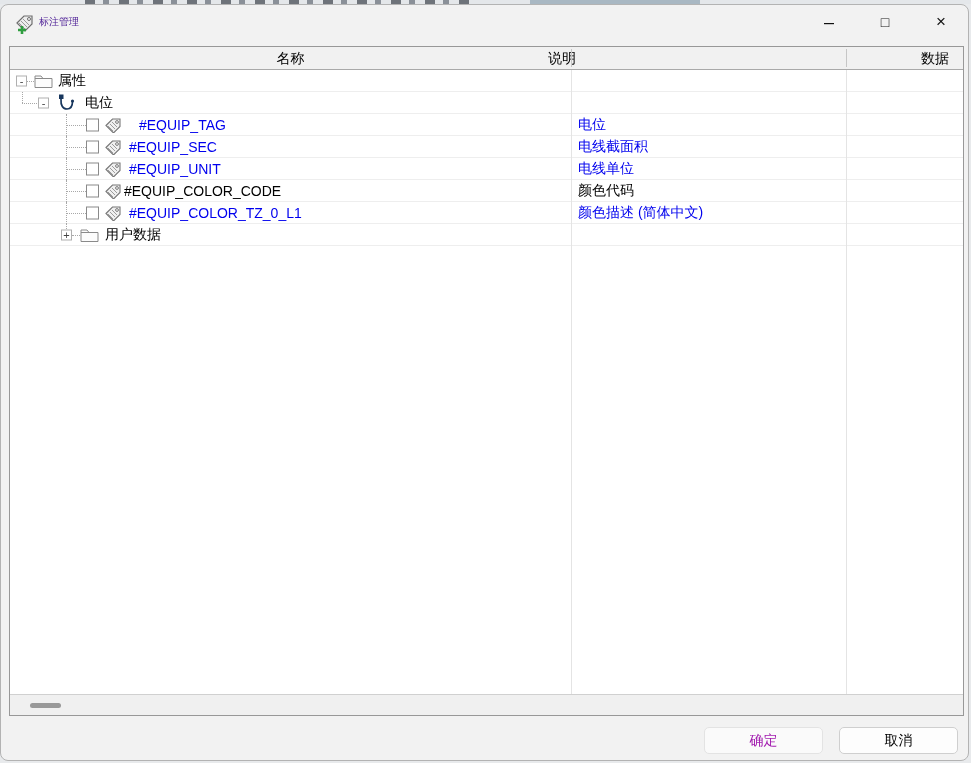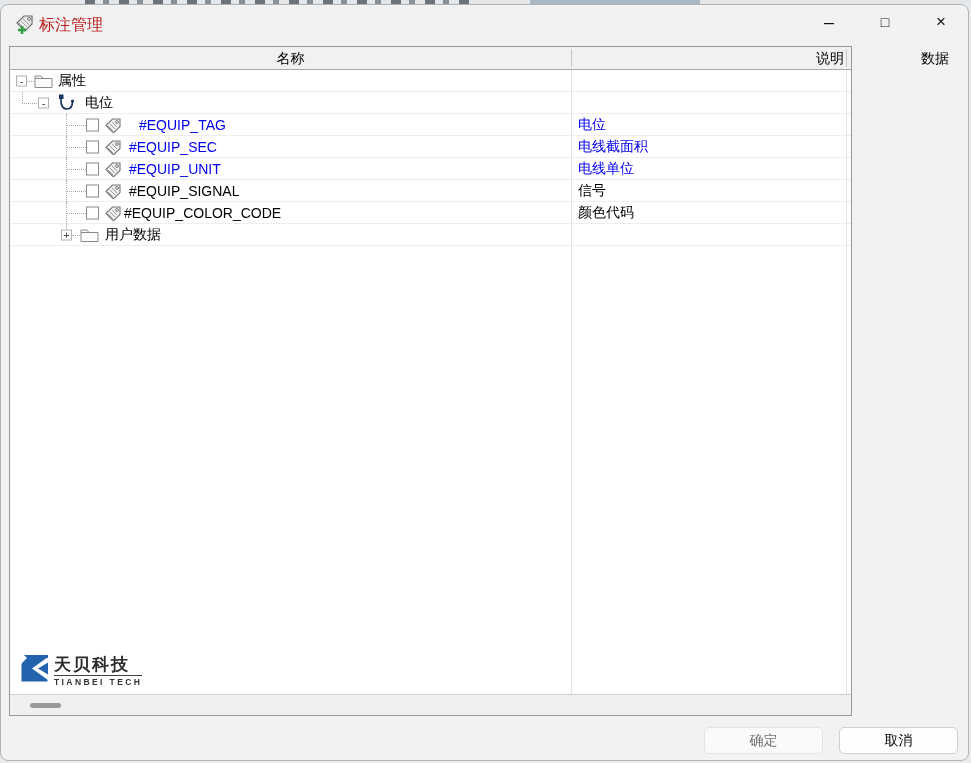--- a/index.html
+++ b/index.html
@@ -16,34 +16,34 @@
   .sliver .frag2{position:absolute;left:530px;top:0;width:170px;height:4px;background:#a9b8c3;}
 
   
   .dialog{position:absolute;left:0;top:4px;width:969px;height:757px;
     background:#f2f2f2;border:1px solid #b3b3b3;box-sizing:border-box;
     border-radius:8px;overflow:hidden;}
 
   
   .titlebar{position:absolute;left:0;top:0;width:100%;height:37px;}
   .titlebar .appicon{position:absolute;left:13px;top:8px;}
-  .titlebar .title{position:absolute;left:38px;top:10px;font-size:16px;color:#b91c1c;}
+  .titlebar .title{position:absolute;left:38px;top:10px;font-size:10px;color:#4c1d95;}
   .winbtn{position:absolute;top:0;width:46px;height:34px;display:flex;align-items:center;justify-content:center;
     font-size:16px;color:#111;cursor:default;}
   .winbtn.min{left:805px;font-size:18px;}
   .winbtn.max{left:861px;font-size:14px;}
   .winbtn.close{left:917px;font-size:17px;}
 
   
-  .table{position:absolute;left:8px;top:41px;width:843px;height:670px;
+  .table{position:absolute;left:8px;top:41px;width:955px;height:670px;
     background:#fff;border:1px solid #989898;box-sizing:border-box;}
   .thead{position:relative;height:23px;background:#f1f1f1;border-bottom:1px solid #a9a9a9;box-sizing:border-box;}
   .hcell{position:absolute;top:0;height:22px;line-height:22px;font-size:14px;color:#000;}
   .hcell.name{left:0;width:561px;text-align:center;}
-  .hcell.desc{left:559px;width:275px;text-align:right;}
+  .hcell.desc{left:538px;width:275px;text-align:left;}
   .hcell.data{left:836px;width:117px;text-align:right;padding-right:14px;box-sizing:border-box;}
   .hgrip{position:absolute;top:2px;height:18px;width:1px;background:#c6c6c6;}
   .tbody{position:relative;height:624px;overflow:hidden;}
   .colline{position:absolute;top:0;height:624px;width:1px;background:#e4e4e4;z-index:1;}
 
   .trow{position:relative;height:22px;border-bottom:1px solid #eeeeee;box-sizing:border-box;}
   .lbl{position:absolute;top:50%;transform:translateY(-50%);font-size:14px;color:#000;white-space:nowrap;}
   .desc{position:absolute;left:568px;top:50%;transform:translateY(-50%);font-size:14px;color:#000;white-space:nowrap;}
   .link{color:#0000ee;}
   .xbox{position:absolute;top:50%;transform:translateY(-50%);width:11px;height:11px;box-sizing:border-box;
@@ -61,21 +61,21 @@
   .logotext .en{font-size:8.5px;color:#333;letter-spacing:2.4px;border-top:1.5px solid #444;
     padding-top:1px;margin-top:1px;font-weight:bold;}
 
   
   .hscroll{position:relative;height:21px;background:#f0f0f0;border-top:1px solid #d0d0d0;box-sizing:border-box;}
   .hthumb{position:absolute;left:20px;top:8px;width:31px;height:5px;background:#999;border-radius:2.5px;}
 
   
   .btn{position:absolute;top:722px;width:119px;height:27px;box-sizing:border-box;
     font-size:14px;font-family:inherit;border-radius:5px;text-align:center;line-height:25px;}
-  .btn.ok{left:703px;background:#fafafa;border:1px solid #e3e3e3;color:#737373;}
+  .btn.ok{left:703px;background:#fafafa;border:1px solid #e3e3e3;color:#a21caf;}
   .btn.cancel{left:838px;background:#fdfdfd;border:1px solid #cfcfcf;color:#000;}
 </style>
 </head>
 <body>
 
 <div class="sliver">
   <div class="frag1"></div>
   <div class="frag2"></div>
 </div>
 
@@ -162,73 +162,60 @@
         <span class="cbox" style="left:76px"></span>
         <svg class="ticon" style="left:94px" width="18" height="16" viewBox="0 0 18 16">
           <path d="M2,8.5 L8.5,2 L16,2 L16,9.5 L9.5,16 Z" fill="#f0f0f0" stroke="#777" stroke-width="1.1"></path>
           <circle cx="13" cy="5" r="1.4" fill="#fff" stroke="#777"></circle>
           <path d="M4,9 L9,14 M6,7 L11,12 M8,5 L13,10" stroke="#9c9c9c" stroke-width="1"></path>
         </svg>
         <span class="lbl link" style="left:119px">#EQUIP_UNIT</span>
         <span class="desc link">电线单位</span>
       </div>
 
-      <div class="trow">
-        <span class="vdot" style="left:56px;top:0;height:22px"></span>
-        <span class="hdot" style="left:56px;width:20px"></span>
-        <span class="cbox" style="left:76px"></span>
-        <svg class="ticon" style="left:94px" width="18" height="16" viewBox="0 0 18 16">
-          <path d="M2,8.5 L8.5,2 L16,2 L16,9.5 L9.5,16 Z" fill="#f0f0f0" stroke="#777" stroke-width="1.1"></path>
-          <circle cx="13" cy="5" r="1.4" fill="#fff" stroke="#777"></circle>
-          <path d="M4,9 L9,14 M6,7 L11,12 M8,5 L13,10" stroke="#9c9c9c" stroke-width="1"></path>
-        </svg>
-        <span class="lbl" style="left:119px">#EQUIP_SIGNAL</span>
-        <span class="desc">信号</span>
-      </div>
 
       <div class="trow">
         <span class="vdot" style="left:56px;top:0;height:22px"></span>
         <span class="hdot" style="left:56px;width:20px"></span>
         <span class="cbox" style="left:76px"></span>
         <svg class="ticon" style="left:94px" width="18" height="16" viewBox="0 0 18 16">
           <path d="M2,8.5 L8.5,2 L16,2 L16,9.5 L9.5,16 Z" fill="#f0f0f0" stroke="#777" stroke-width="1.1"></path>
           <circle cx="13" cy="5" r="1.4" fill="#fff" stroke="#777"></circle>
           <path d="M4,9 L9,14 M6,7 L11,12 M8,5 L13,10" stroke="#9c9c9c" stroke-width="1"></path>
         </svg>
         <span class="lbl" style="left:114px">#EQUIP_COLOR_CODE</span>
         <span class="desc">颜色代码</span>
       </div>
 
+      <div class="trow">
+        <span class="vdot" style="left:56px;top:0;height:22px"></span>
+        <span class="hdot" style="left:56px;width:20px"></span>
+        <span class="cbox" style="left:76px"></span>
+        <svg class="ticon" style="left:94px" width="18" height="16" viewBox="0 0 18 16">
+          <path d="M2,8.5 L8.5,2 L16,2 L16,9.5 L9.5,16 Z" fill="#f0f0f0" stroke="#777" stroke-width="1.1"></path>
+          <circle cx="13" cy="5" r="1.4" fill="#fff" stroke="#777"></circle>
+          <path d="M4,9 L9,14 M6,7 L11,12 M8,5 L13,10" stroke="#9c9c9c" stroke-width="1"></path>
+        </svg>
+        <span class="lbl link" style="left:119px">#EQUIP_COLOR_TZ_0_L1</span>
+        <span class="desc link">颜色描述 (简体中文)</span>
+      </div>
 
 
       <div class="trow">
         <span class="vdot" style="left:56px;top:0;height:11px"></span>
         <span class="xbox" style="left:51px">+</span>
         <span class="hdot" style="left:62px;width:8px"></span>
         <svg class="ticon" style="left:70px" width="19" height="15" viewBox="0 0 19 15">
           <path d="M1,2.5 h6 l2,2.5 h9 v9 h-17 z" fill="#fcfcfc" stroke="#8a8a8a"></path>
           <path d="M1,5 h8" stroke="#8a8a8a" fill="none"></path>
         </svg>
         <span class="lbl" style="left:95px">用户数据</span>
       </div>
     </div>
 
-    <div class="logo">
-      <svg class="logomark" width="27" height="27" viewBox="0 0 27 27">
-        <rect x="0.5" y="0.5" width="26" height="26" fill="#2363ae"></rect>
-        <polygon points="27,2 11,13.5 27,25" fill="#fff"></polygon>
-        <polygon points="27,7.5 17,13.5 27,19.5" fill="#2363ae"></polygon>
-        <polygon points="0,0 9,0 0,9" fill="#fff"></polygon>
-        <polygon points="3,0 27,0 27,3 6,3" fill="#2363ae"></polygon>
-      </svg>
-      <div class="logotext">
-        <div class="cn">天贝科技</div>
-        <div class="en">TIANBEI TECH</div>
-      </div>
-    </div>
 
     <div class="hscroll">
       <div class="hthumb"></div>
     </div>
   </div>
 
   <div class="btn ok">确定</div>
   <div class="btn cancel">取消</div>
 </div>
 

